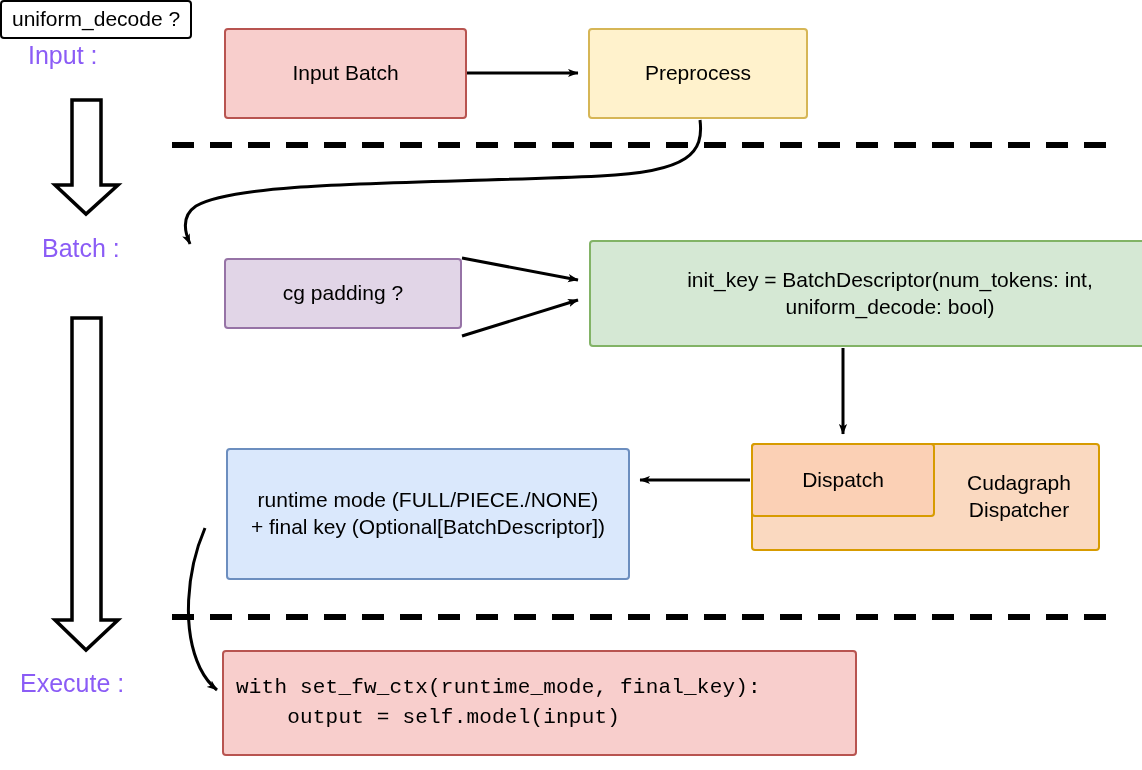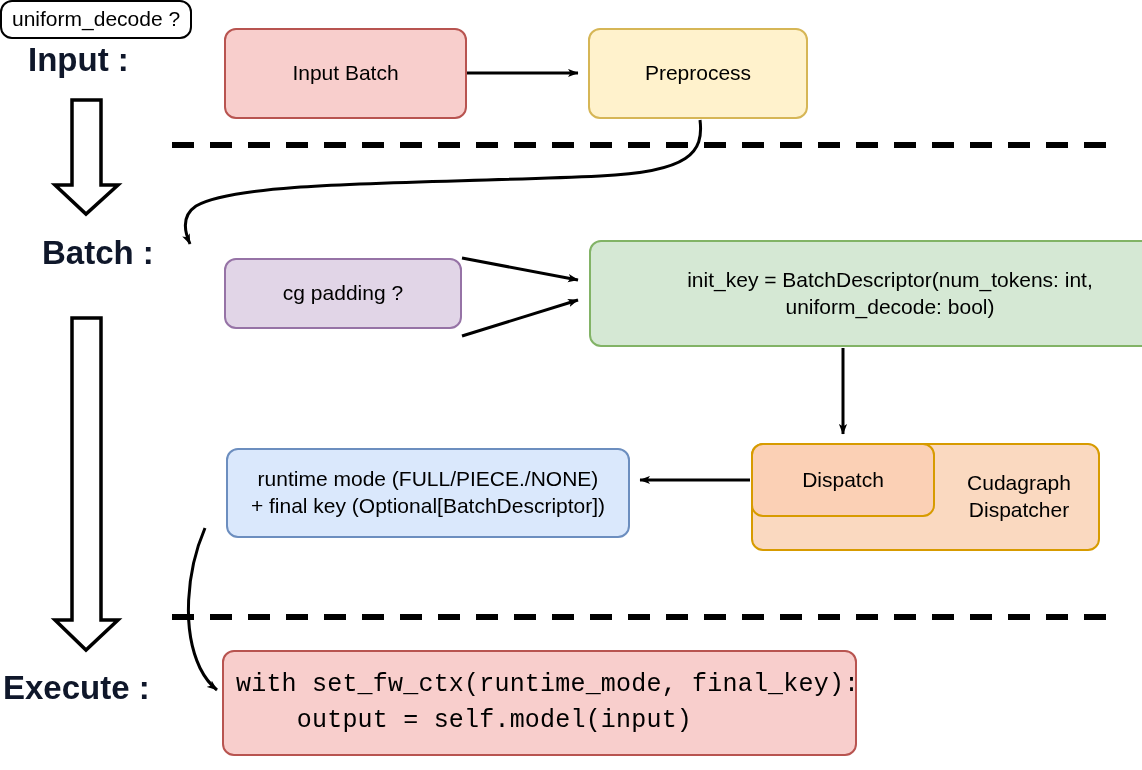--- a/index.html
+++ b/index.html
@@ -18,65 +18,65 @@
   #svg-layer {
     position: absolute;
     left: 0;
     top: 0;
     width: 1142px;
     height: 770px;
   }
   .stage-label {
     position: absolute;
     font-family: "Liberation Sans", sans-serif;
-    font-weight: bold;
-    font-size: 33px;
-    color: #0f172a;
+    font-weight: normal;
+    font-size: 25px;
+    color: #8b5cf6;
     white-space: nowrap;
     letter-spacing: 0px;
   }
   .node {
     position: absolute;
     box-sizing: border-box;
-    border-radius: 12px;
+    border-radius: 4px;
     border-style: solid;
     border-width: 2px;
     display: flex;
     align-items: center;
     justify-content: center;
     text-align: center;
     font-family: "Liberation Sans", sans-serif;
     font-size: 21px;
     color: #000000;
     line-height: 1.28;
     padding: 4px 10px;
   }
   .node.code {
     font-family: "Liberation Mono", monospace;
-    font-size: 25px;
+    font-size: 21px;
     text-align: left;
     justify-content: flex-start;
     white-space: pre;
     line-height: 1.45;
     letter-spacing: 0.2px;
   }
   #n-input-batch   { left:224px; top:28px;  width:243px; height:91px;  background:#f8cecc; border-color:#b85450; }
   #n-preprocess    { left:588px; top:28px;  width:220px; height:91px;  background:#fff2cc; border-color:#d6b656; }
   #n-cg-padding    { left:224px; top:212px; width:238px; height:71px;  background:#e1d5e7; border-color:#9673a6;margin-top:46px; }
   #n-init-key      { left:589px; top:240px; width:602px; height:107px; background:#d5e8d4; border-color:#82b366; }
   #n-cg-dispatcher { left:751px; top:443px; width:349px; height:108px; background:#fad9c0; border-color:#d79b00;
                      justify-content:flex-end; padding-right:0; align-items:center; }
   #cg-dispatcher-label { width:158px; text-align:center; }
   #n-dispatch      { left:751px; top:443px; width:184px; height:74px;  background:#fbd0b5; border-color:#d79b00; }
-  #n-runtime-mode  { left:226px; top:448px; width:404px; height:90px; background:#dae8fc; border-color:#6c8ebf; }
+  #n-runtime-mode  { left:226px; top:448px; width:404px; height:132px; background:#dae8fc; border-color:#6c8ebf; }
   #n-exec-code     { left:222px; top:650px; width:635px; height:106px; background:#f8cecc; border-color:#b85450;
                      padding-left:12px; }
   #lbl-input   { left:28px;  top:41px;  }
   #lbl-plan    { left:42px;  top:234px; }
-  #lbl-execute { left:3px;   top:669px; }
+  #lbl-execute { left:20px;   top:669px; }
 </style>
 </head>
 <body>
 
 <div id="canvas">
 
   <svg id="svg-layer" viewBox="0 0 1142 770" xmlns="http://www.w3.org/2000/svg">
     <defs>
       <marker id="arrowhead" markerWidth="11" markerHeight="9" refX="10" refY="4.5" orient="auto" markerUnits="userSpaceOnUse">
         <path d="M0,0.4 L10.5,4.5 L0,8.6 L2.6,4.5 Z" fill="#000000"></path>

